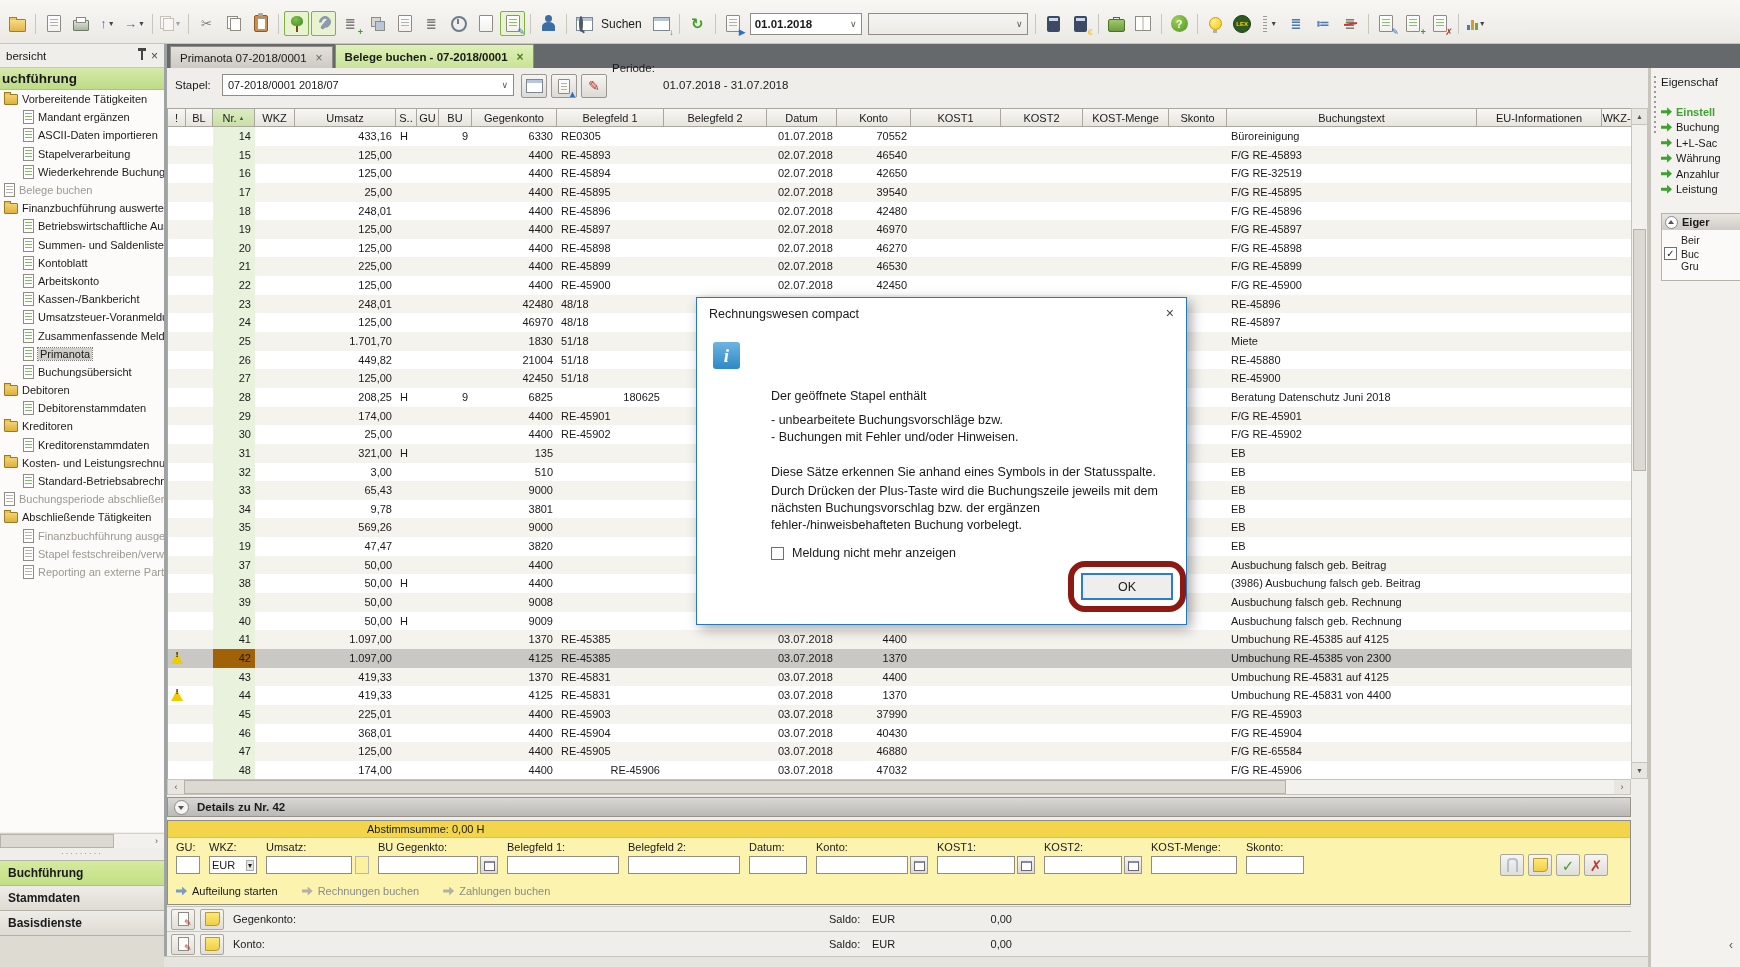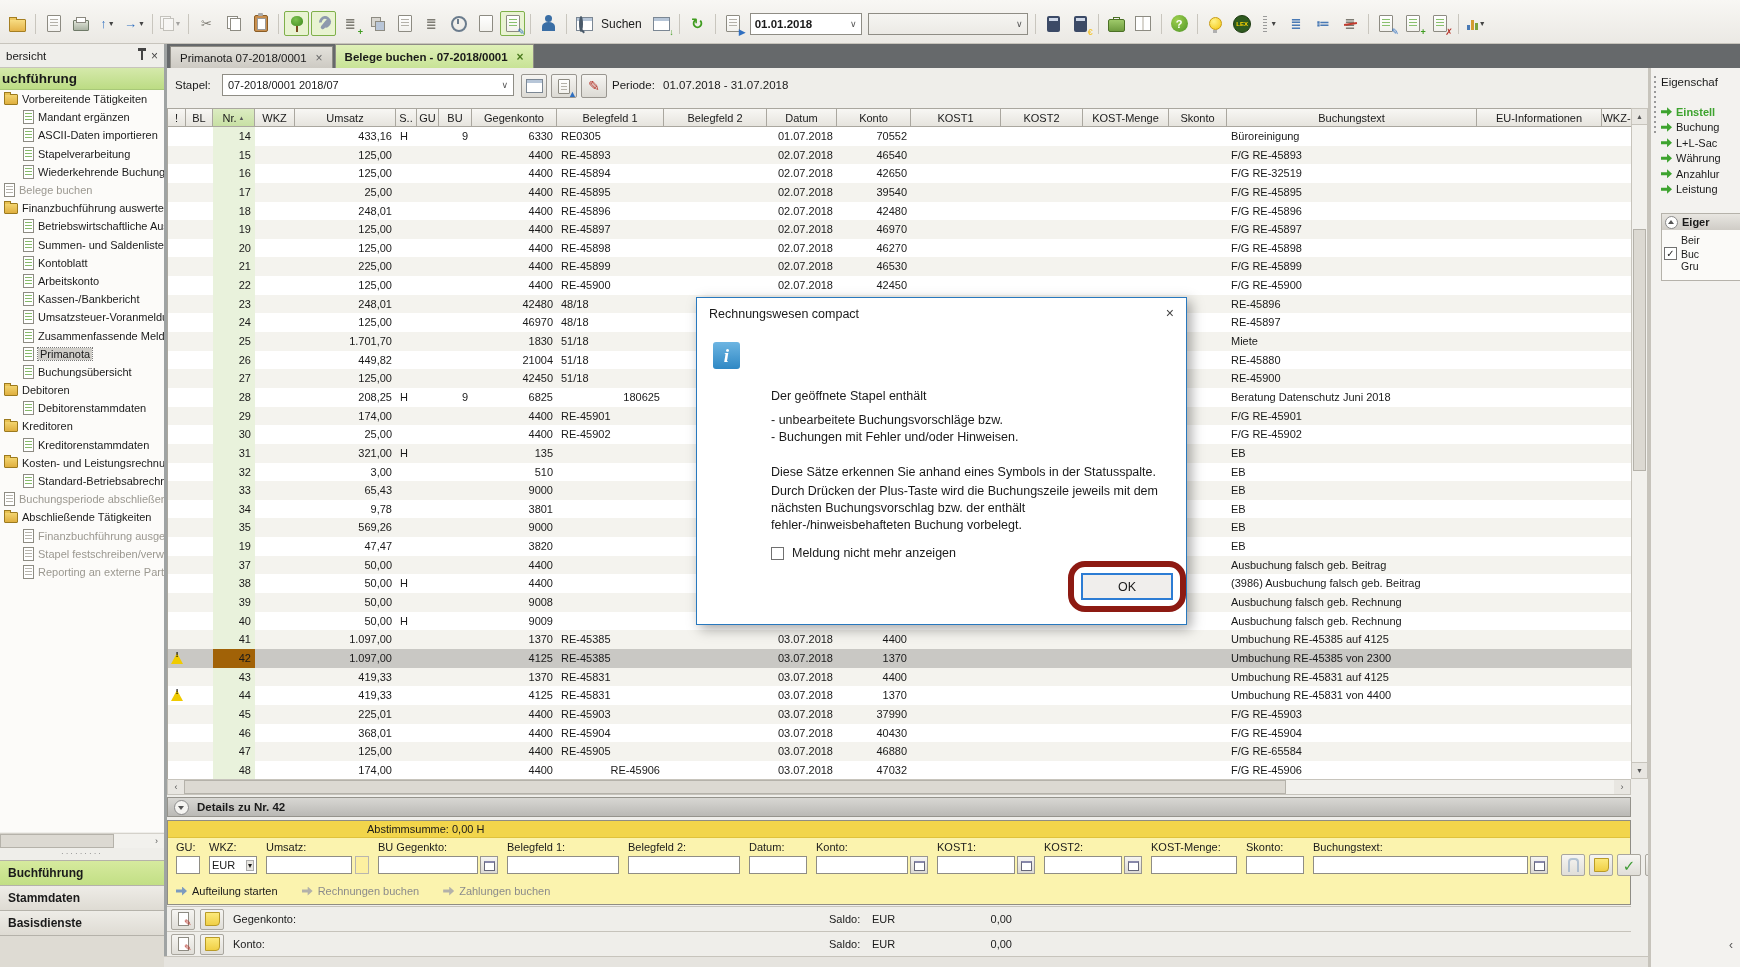--- a/index.html
+++ b/index.html
@@ -538,21 +538,21 @@
   <div class="abs sbtn" style="left:521px;top:74px">
       <span class="winico"></span>
     </div>
   <div class="abs sbtn" style="left:551px;top:74px">
       <span class="pg glines" style="width:10px;height:13px"></span>
       <span class="bdg blue">▲</span>
     </div>
   <div class="abs sbtn" style="left:581px;top:74px">
       <span class="glyph redc" style="font-size:14px">✎</span>
     </div>
-  <span class="abs lbl" style="left:612px;top:79px">Periode:</span>
+  <span class="abs lbl" style="left:612px;top:62px">Periode:</span>
   <span class="abs lbl" style="left:663px;top:79px">01.07.2018 - 31.07.2018</span>
 
   <div id="grid-header" class="abs">
       <div class="th" style="width: 18px;">
         <span>!</span>
       </div>
       <div class="th" style="width: 27px;">
         <span>BL</span>
       </div>
       <div class="th th-nr" style="width: 42px;">
@@ -1482,27 +1482,20 @@
             <div class="frow">
               <div class="finput" style="width: 86px;"></div>
             </div>
           </div>
           <div class="fgroup">
             <div class="flabel">Skonto:</div>
             <div class="frow">
               <div class="finput" style="width: 58px;"></div>
             </div>
           </div>
-          <div class="fgroup">
-            <div class="flabel">Buchungstext:</div>
-            <div class="frow">
-              <div class="finput" style="width: 215px;"></div>
-              <div class="fbtn"></div>
-            </div>
-          </div>
         </div>
       <div class="spacer"></div>
       <div style="display:flex;margin-top:13px;padding-right:14px">
         <span class="dact">
             <span class="pclip"></span>
           </span>
         <span class="dact">
             <span class="noteic"></span>
           </span>
         <span class="dact">
@@ -1603,21 +1596,21 @@
   <span id="right-collapse" class="abs">‹</span>
 
   <div id="dialog" class="abs">
     <div class="dlg-title">Rechnungswesen compact</div>
     <div class="dlg-close">×</div>
     <div class="dlg-info">i</div>
     <div class="dlg-p" style="top:90px">Der geöffnete Stapel enthält</div>
     <div class="dlg-p" style="top:114px">- unbearbeitete Buchungsvorschläge bzw.</div>
     <div class="dlg-p" style="top:131px">- Buchungen mit Fehler und/oder Hinweisen.</div>
     <div class="dlg-p" style="top:166px">Diese Sätze erkennen Sie anhand eines Symbols in der Statusspalte.</div>
-    <div class="dlg-p" style="top:185px;width:396px">Durch Drücken der Plus-Taste wird die Buchungszeile jeweils mit dem nächsten Buchungsvorschlag bzw. der enthält fehler-/hinweisbehafteten Buchung vorbelegt.</div>
+    <div class="dlg-p" style="top:185px;width:396px">Durch Drücken der Plus-Taste wird die Buchungszeile jeweils mit dem nächsten Buchungsvorschlag bzw. der ergänzen fehler-/hinweisbehafteten Buchung vorbelegt.</div>
     <div class="dlg-chk">
       <span class="cb"></span>
       <span>Meldung nicht mehr anzeigen</span>
     </div>
     <div class="dlg-ok">OK</div>
     <div class="annot"></div>
   </div>
 
 </div>
 

